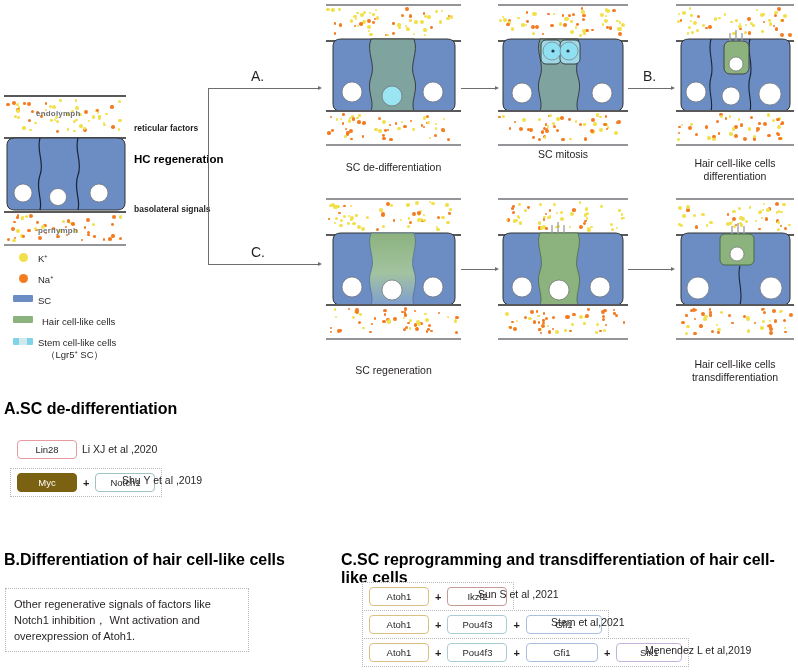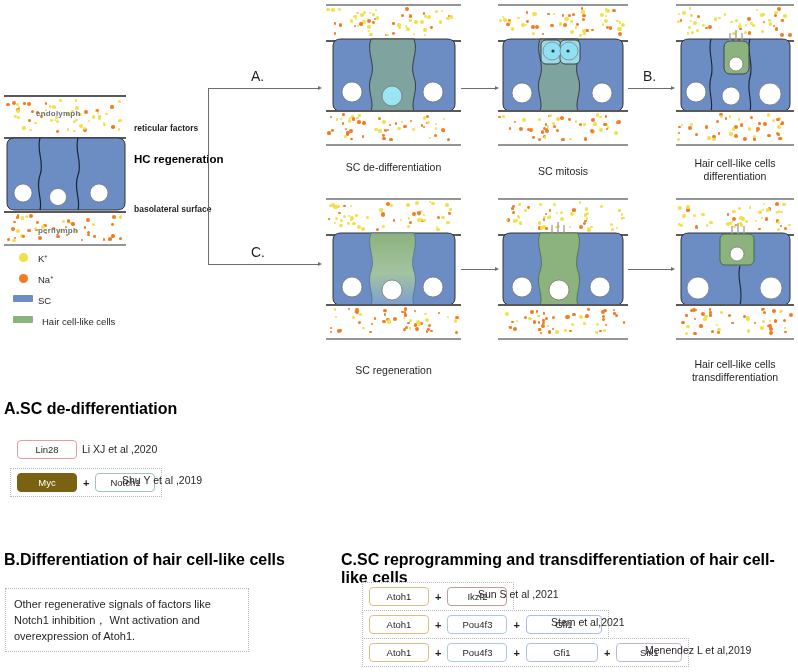--- a/index.html
+++ b/index.html
@@ -178,21 +178,21 @@
       <span class="ion" style="width: 2.97365px; height: 2.97365px; background: rgb(244, 123, 32); left: 107.001px; top: 8.98318px;"></span>
       <span class="ion" style="width: 2.25192px; height: 2.25192px; background: rgb(244, 123, 32); left: 76.6223px; top: 24.7134px;"></span>
       <span class="ion" style="width: 3.2272px; height: 3.2272px; background: rgb(242, 224, 74); left: 29.6713px; top: 12.9903px;"></span>
     </div>
   <div class="lbl-small" style="left:38px;top:131px;color:#6f6f6f;">perilymph</div>
   <div class="memline" style="left:4px;top:149px;width:122px;background:#939598;"></div>
 </div>
 
 <div class="lbl-mid" style="left:134px;top:123px;">reticular factors</div>
 <div class="hc-reg" style="left:134px;top:153px;">HC regeneration</div>
-<div class="lbl-mid" style="left:134px;top:204px;">basolateral surface</div>
+<div class="lbl-mid" style="left:134px;top:204px;">basolateral signals</div>
 
 <div class="legend">
   <div class="leg-row">
     <span class="leg-key">
         <span class="dot" style="background:#f2e04a"></span>
       </span>
     <span class="leg-txt">K⁺</span>
   </div>
   <div class="leg-row">
     <span class="leg-key">
@@ -204,20 +204,29 @@
     <span class="leg-key">
         <span class="swatch" style="background:#6b8dc4"></span>
       </span>
     <span class="leg-txt">SC</span>
   </div>
   <div class="leg-row">
     <span class="leg-key">
         <span class="swatch" style="background:#8cb27e"></span>
       </span>
     <span class="leg-txt" style="margin-left:4px;">Hair  cell-like cells</span>
+  </div>
+  <div class="leg-row" style="height:28px;">
+    <span class="leg-key" style="padding-top:1px;">
+        <span class="swatch-split"></span>
+      </span>
+    <span>
+      <span class="leg-txt" style="display:block;">Stem cell-like cells</span>
+      <span class="leg-txt" style="display:block;padding-left:8px;">（Lgr5⁺ SC）</span>
+    </span>
   </div>
 </div>
 
 <div class="bracket" style="left:208px;top:88px;height:177px;"></div>
 <div class="arrowline" style="left:208px;top:88px;width:112px;"></div>
 <div class="arrowhead" style="left:318px;top:85.5px;"></div>
 <div class="flowlabel" style="left:251px;top:68px;">A.</div>
 
 <div class="arrowline" style="left:208px;top:264px;width:112px;"></div>
 <div class="arrowhead" style="left:318px;top:261.5px;"></div>
@@ -481,21 +490,21 @@
       <span class="ion" style="width: 2.34996px; height: 2.34996px; background: rgb(244, 123, 32); left: 0.427271px; top: 2.57413px;"></span>
       <span class="ion" style="width: 2.49528px; height: 2.49528px; background: rgb(244, 123, 32); left: 10.8181px; top: 14.4684px;"></span>
       <span class="ion" style="width: 2.10518px; height: 2.10518px; background: rgb(242, 224, 74); left: 76.7044px; top: 7.41502px;"></span>
       <span class="ion" style="width: 4.16363px; height: 4.16363px; background: rgb(244, 123, 32); left: 46.5094px; top: 15.824px;"></span>
       <span class="ion" style="width: 3.02992px; height: 3.02992px; background: rgb(244, 123, 32); left: 40.2905px; top: 24.7876px;"></span>
       <span class="ion" style="width: 2.64275px; height: 2.64275px; background: rgb(244, 123, 32); left: 106.798px; top: 1.87084px;"></span>
       <span class="ion" style="width: 2.82845px; height: 2.82845px; background: rgb(242, 224, 74); left: 71.2074px; top: 24.6529px;"></span>
       <span class="ion" style="width: 3.83228px; height: 3.83228px; background: rgb(244, 123, 32); left: 93.0574px; top: 4.80293px;"></span>
     </div>
   <div class="memline" style="left:0;top:140px;width:130px;background:#939598;"></div>
-  <div class="cap" style="left:0;top:161px;width:130px;">SC  mitosis</div>
+  <div class="cap" style="left:0;top:144px;width:130px;">SC  mitosis</div>
 </div>
 
 <div class="panel" style="left:676px;top:4px;width:118px;height:155px;">
   <div class="memline" style="left:0;top:0;width:118px;background:#939598;"></div>
   <div class="ions" style="left:0;top:3px;width:118px;height:32px;">
       <span class="ion" style="width: 3.29162px; height: 3.29162px; background: rgb(242, 224, 74); left: 14.8467px; top: 23.7274px;"></span>
       <span class="ion" style="width: 2.76959px; height: 2.76959px; background: rgb(244, 123, 32); left: 28.8008px; top: 19.7287px;"></span>
       <span class="ion" style="width: 2.46801px; height: 2.46801px; background: rgb(244, 123, 32); left: 96.8527px; top: 17.9679px;"></span>
       <span class="ion" style="width: 3.43843px; height: 3.43843px; background: rgb(242, 224, 74); left: 73.5145px; top: 14.9778px;"></span>
       <span class="ion" style="width: 2.50994px; height: 2.50994px; background: rgb(244, 123, 32); left: 3.79021px; top: 12.4838px;"></span>

